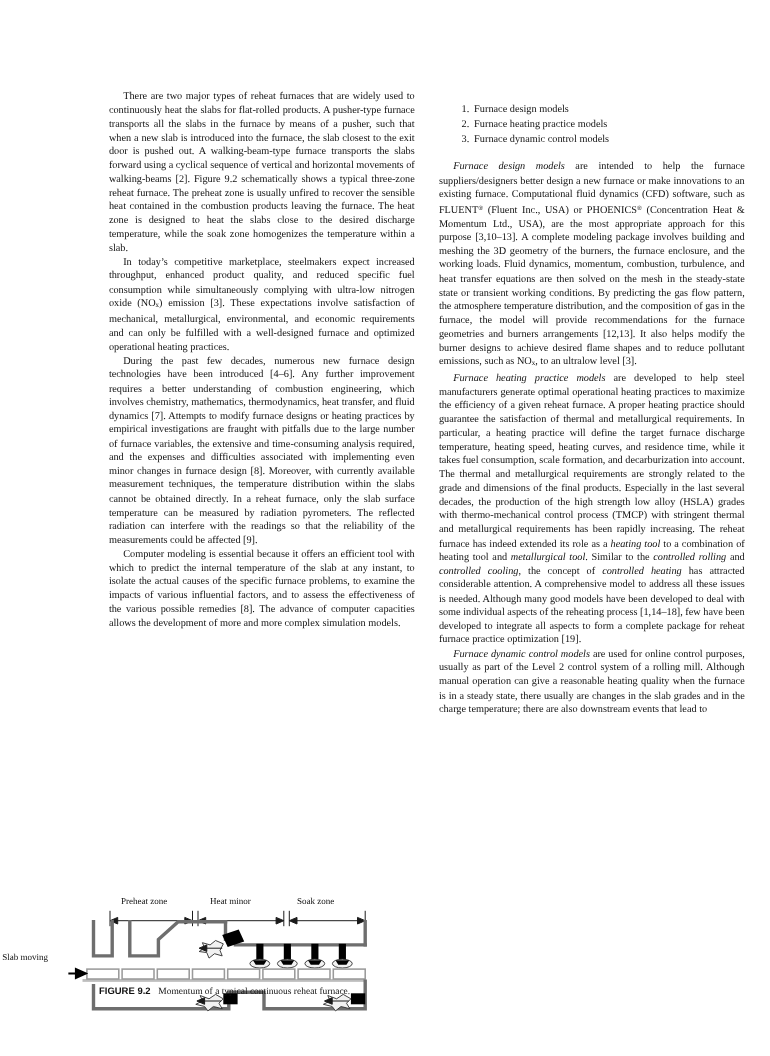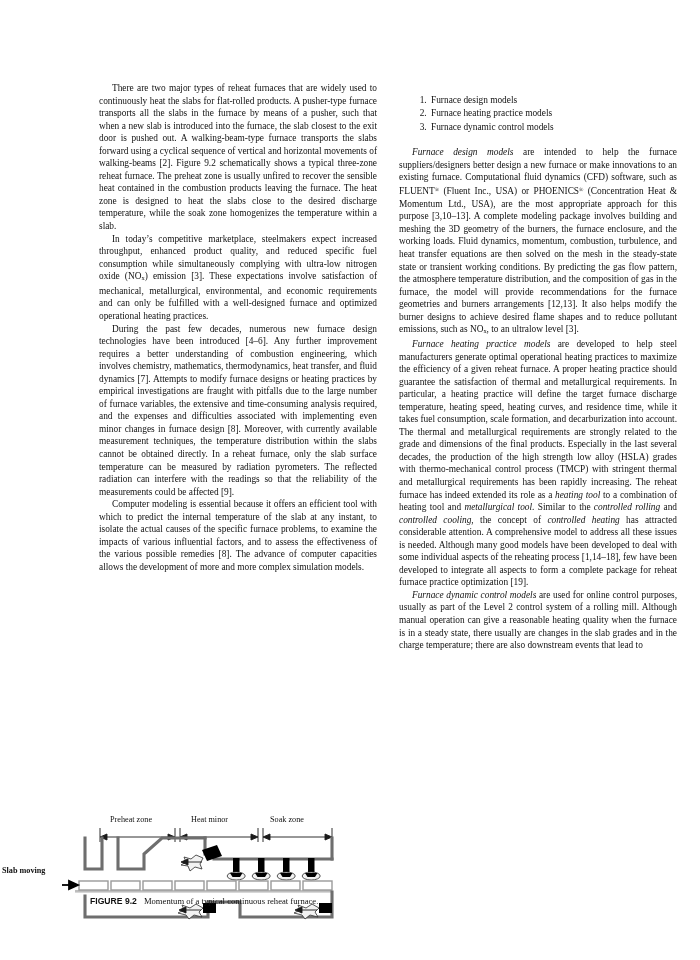--- a/index.html
+++ b/index.html
@@ -136,21 +136,20 @@
 
   .fig-label {
     position: absolute;
     font-size: 8.2px;
     white-space: nowrap;
   }
   .slab-label {
     position: absolute;
     font-size: 8.2px;
     white-space: nowrap;
-    font-weight: bold;
   }
 </style>
 </head>
 <body>
 
 <div class="page">
 
 
   <div class="columns">
 

